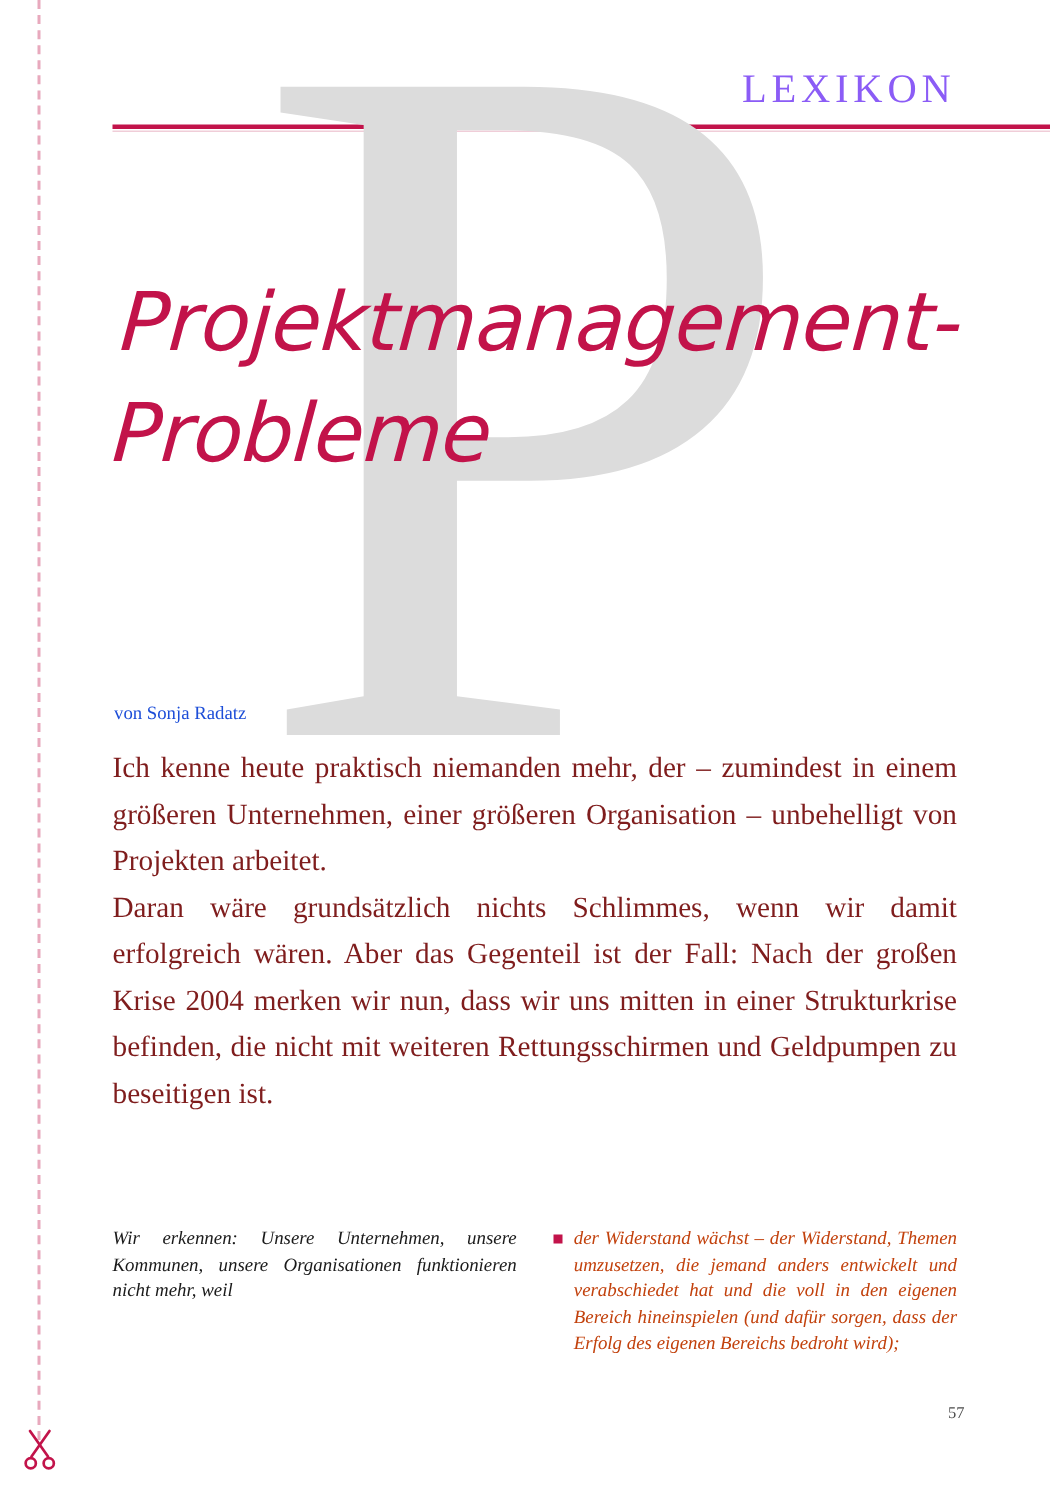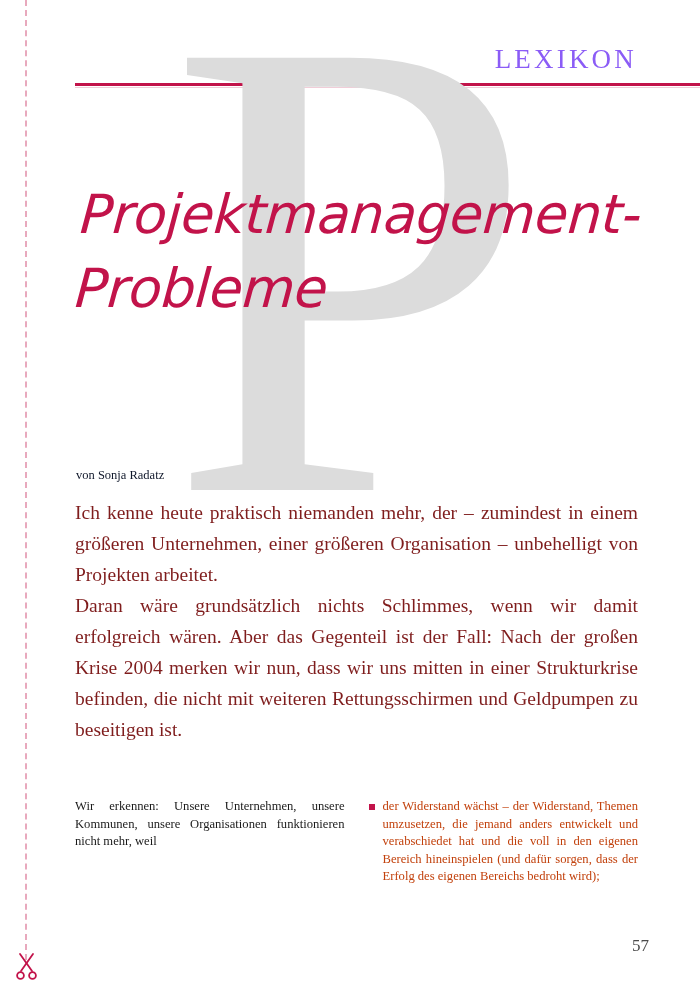--- a/index.html
+++ b/index.html
@@ -95,21 +95,21 @@
   }
   .title-line { display: block; white-space: nowrap; }
 
   
   .byline {
     position: absolute;
     left: 76px;
     top: 468px;
     z-index: 2;
     font-size: 12.5px;
-    color: #0f172a;
+    color: #1d4ed8;
   }
 
   
   .body-block {
     position: absolute;
     left: 75px;
     top: 497px;
     width: 563px;
     z-index: 2;
   }
@@ -118,25 +118,26 @@
     font-size: 19.5px;
     line-height: 31px;
     text-align: justify;
     color: #7f1d1d;
   }
 
   
   .columns {
     position: absolute;
     left: 75px;
-    top: 798px;
+    top: 817px;
     width: 563px;
     z-index: 2;
     display: flex;
     gap: 24px;
+    font-style: italic;
   }
   .col { width: 270px; }
   .col-intro {
     margin: 0 0 3px 0;
     font-size: 12.6px;
     line-height: 17.5px;
     text-align: justify;
     color: #1a1a1a;
   }
   .bullet-item {
@@ -154,21 +155,21 @@
     width: 6px;
     height: 6px;
     background: #c2134a;
   }
 
   
   .folio {
     position: absolute;
     left: 632px;
     top: 936px;
-    font-size: 17px;
+    font-size: 11px;
     color: #4a4a4a;
     z-index: 2;
   }
 </style>
 </head>
 <body>
 
 <div class="page">
 
   <div class="cut-line"></div>

